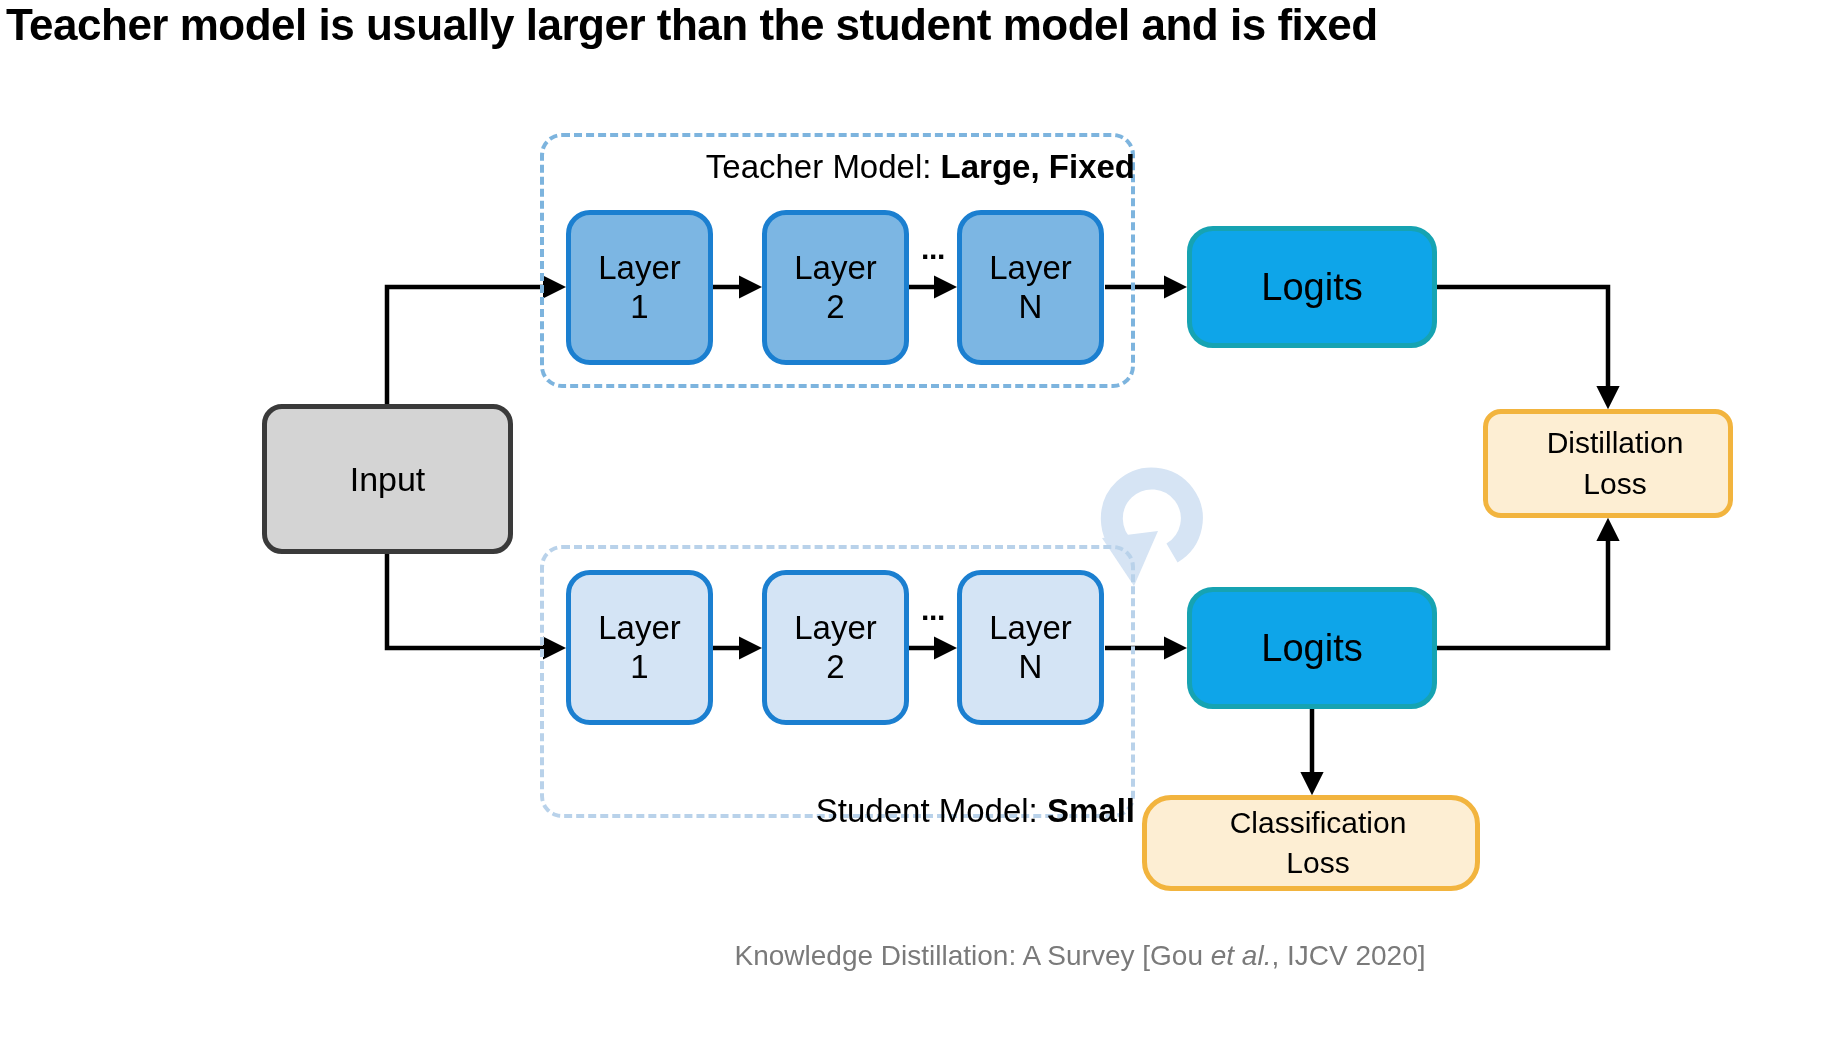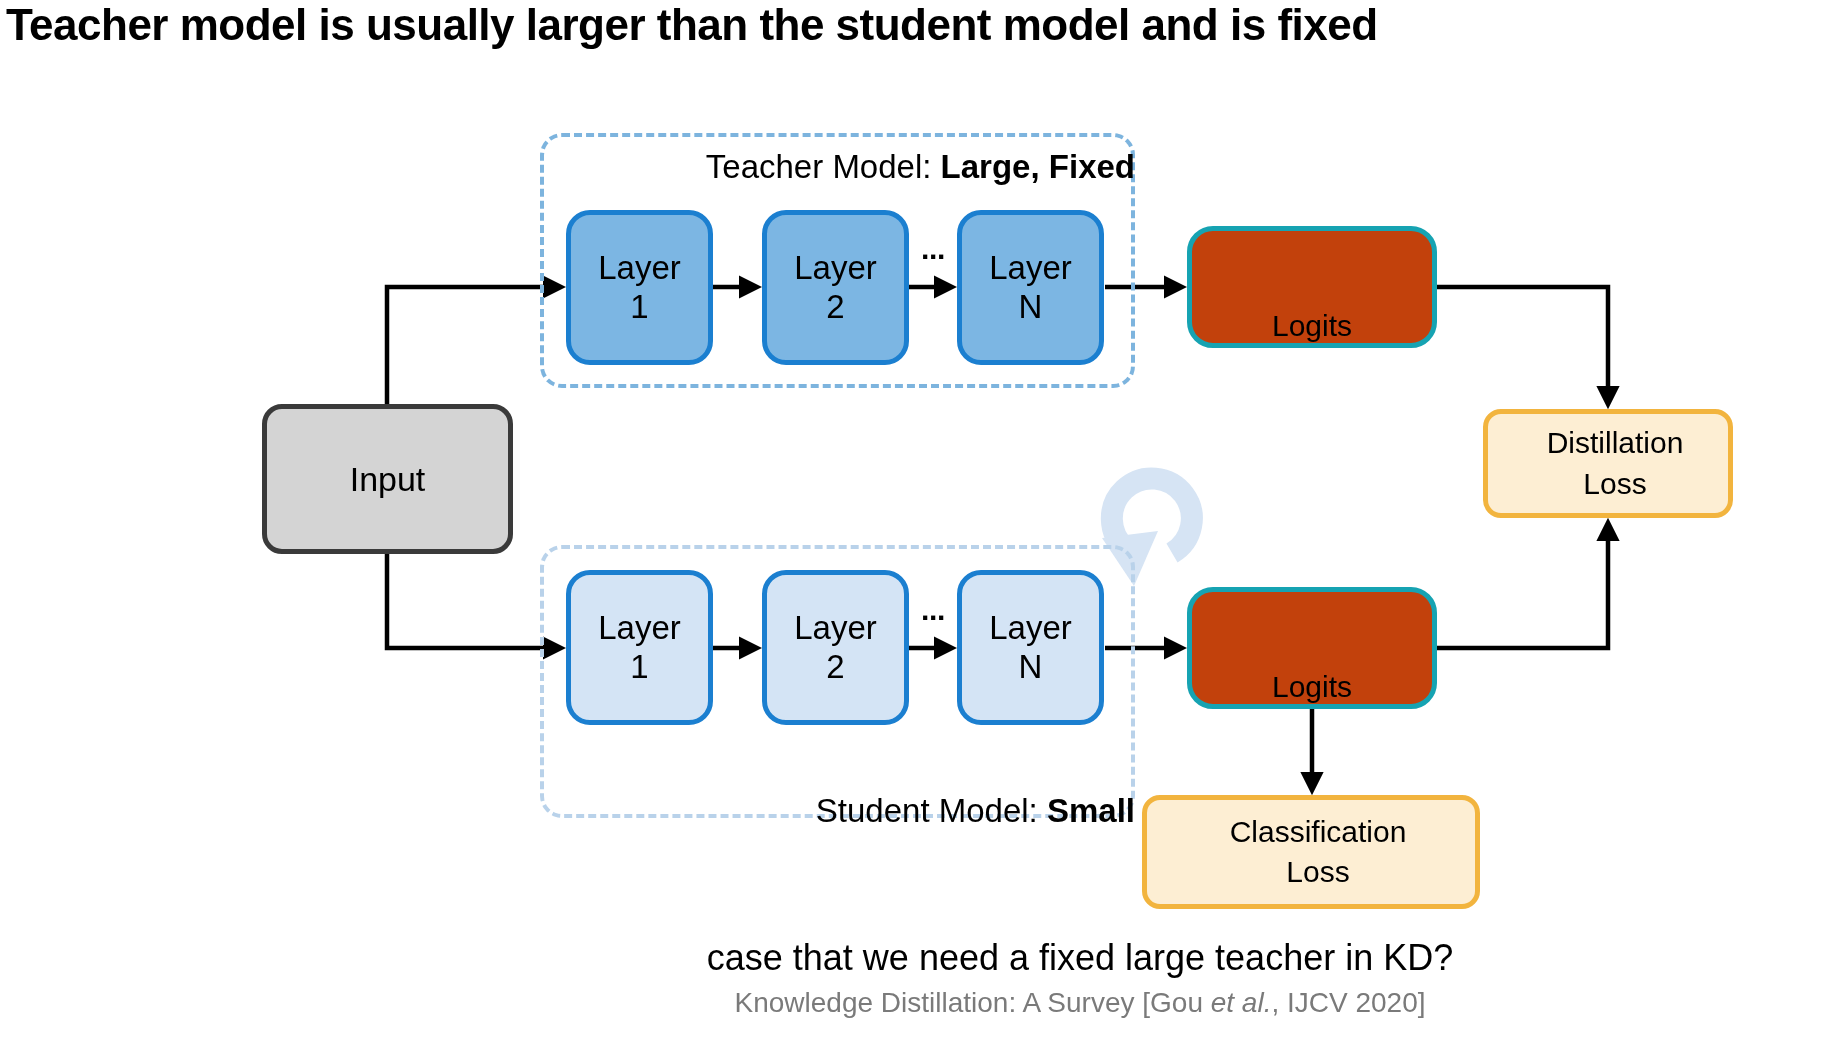--- a/index.html
+++ b/index.html
@@ -51,37 +51,36 @@
   .lx0 { left:566px; } .lx1 { left:762px; } .lx2 { left:957px; }
   .dots {
     position:absolute;
     width:48px; text-align:center;
     font-size:30px; font-weight:700; letter-spacing:-2px;
   }
   #teacher-dots { left:909px; top:240px; }
   #student-dots { left:909px; top:601px; }
   .logits {
     width:250px; height:122px; left:1187px;
-    background:#c2410c; border:5px solid #16a3b2; border-radius:26px;
-    font-size:30px;
-    justify-content:flex-end;
+    background:#0ea5e9; border:5px solid #16a3b2; border-radius:26px;
+    font-size:38px;
   }
   #teacher-logits { top:226px; }
   #student-logits { top:587px; }
   #input-node {
     left:262px; top:404px; width:251px; height:150px;
     background:#d4d4d4; border:5px solid #3a3a3a; border-radius:20px;
     font-size:34px;
   }
   .loss {
     background:#fdeed3; border:5px solid #f2b43e; border-radius:18px;
     font-size:30px; line-height:1.35;padding-left:14px;
   }
   #distillation-loss { left:1483px; top:409px; width:250px; height:109px; }
-  #classification-loss { left:1142px; top:795px; width:338px; height:114px; }
+  #classification-loss { left:1142px; top:795px; width:338px; height:96px;border-radius:29px; }
   #connector-layer { left:0; top:0; }
   #footer-block {
     left:330px; top:934px; width:1500px;
     text-align:center;
   }
   .discussion-line { font-size:36px; line-height:47px; }
   #citation-line { font-size:28px; line-height:40px; color:#7a7a7a; margin-top:2px; }
   b { font-weight:700; }
 </style>
 </head>
@@ -164,15 +163,14 @@
 <div id="distillation-loss" class="node loss">
   <span>Distillation</span>
   <span>Loss</span>
 </div>
 <div id="classification-loss" class="node loss">
   <span>Classification</span>
   <span>Loss</span>
 </div>
 
 <div id="footer-block" class="abs">
-  <div class="discussion-line">case that we need a fixed large teacher in KD?</div>
   <div id="citation-line"><span>Knowledge Distillation: A Survey [Gou </span><i>et al.</i><span>, IJCV 2020]</span></div>
 </div>
 
 </body></html>

